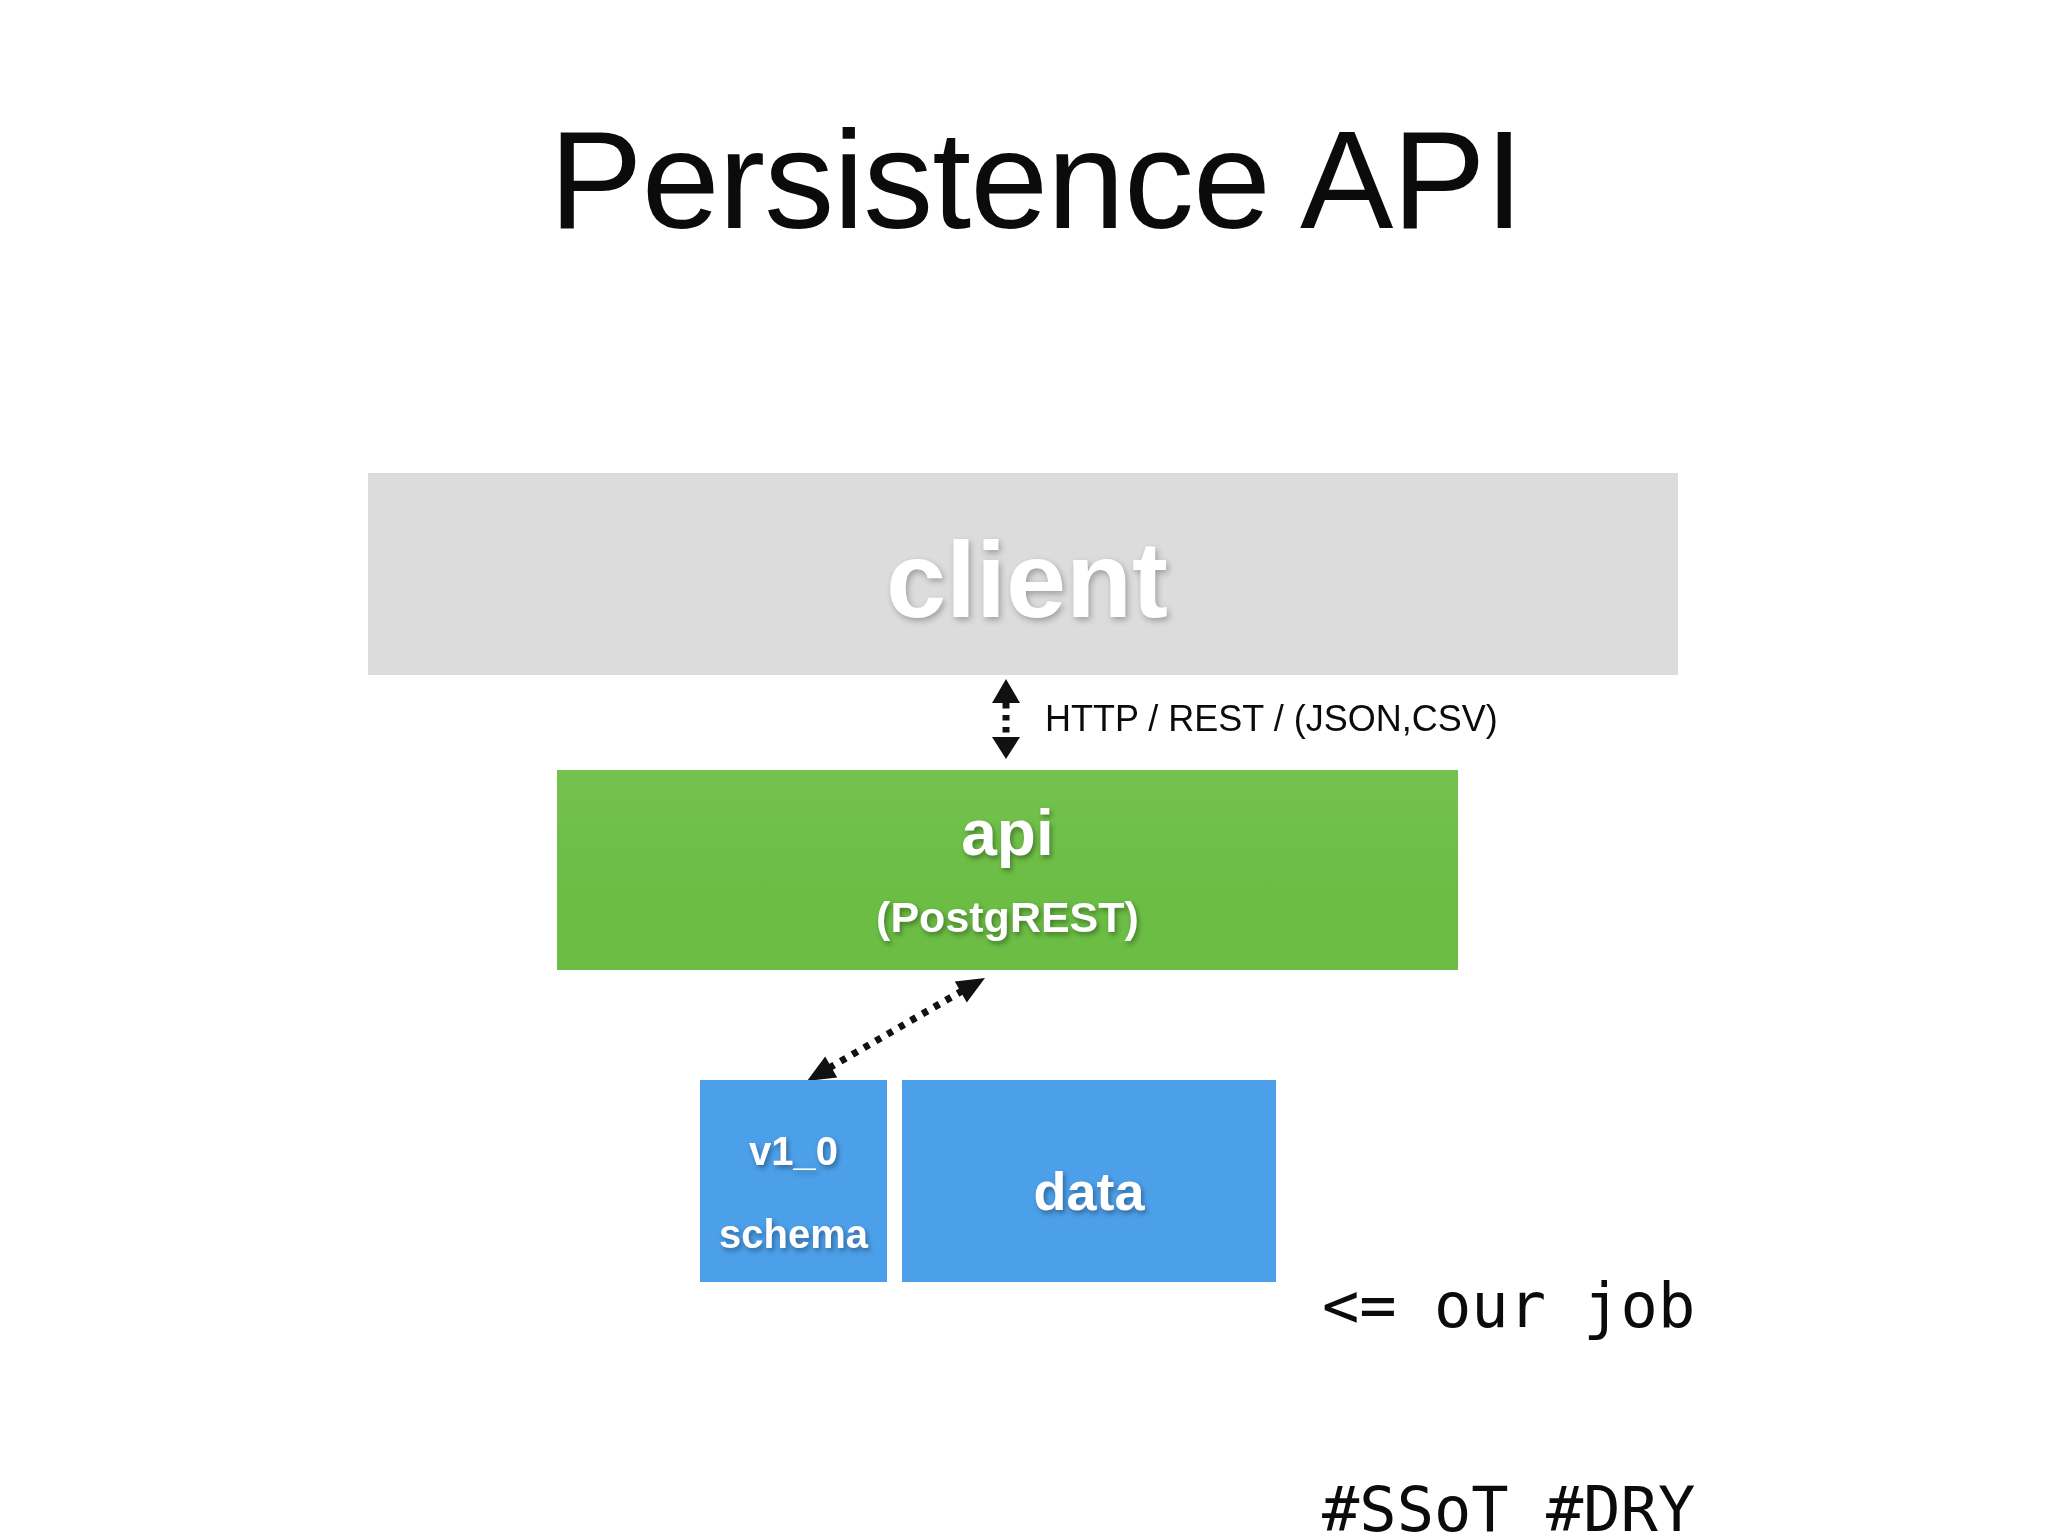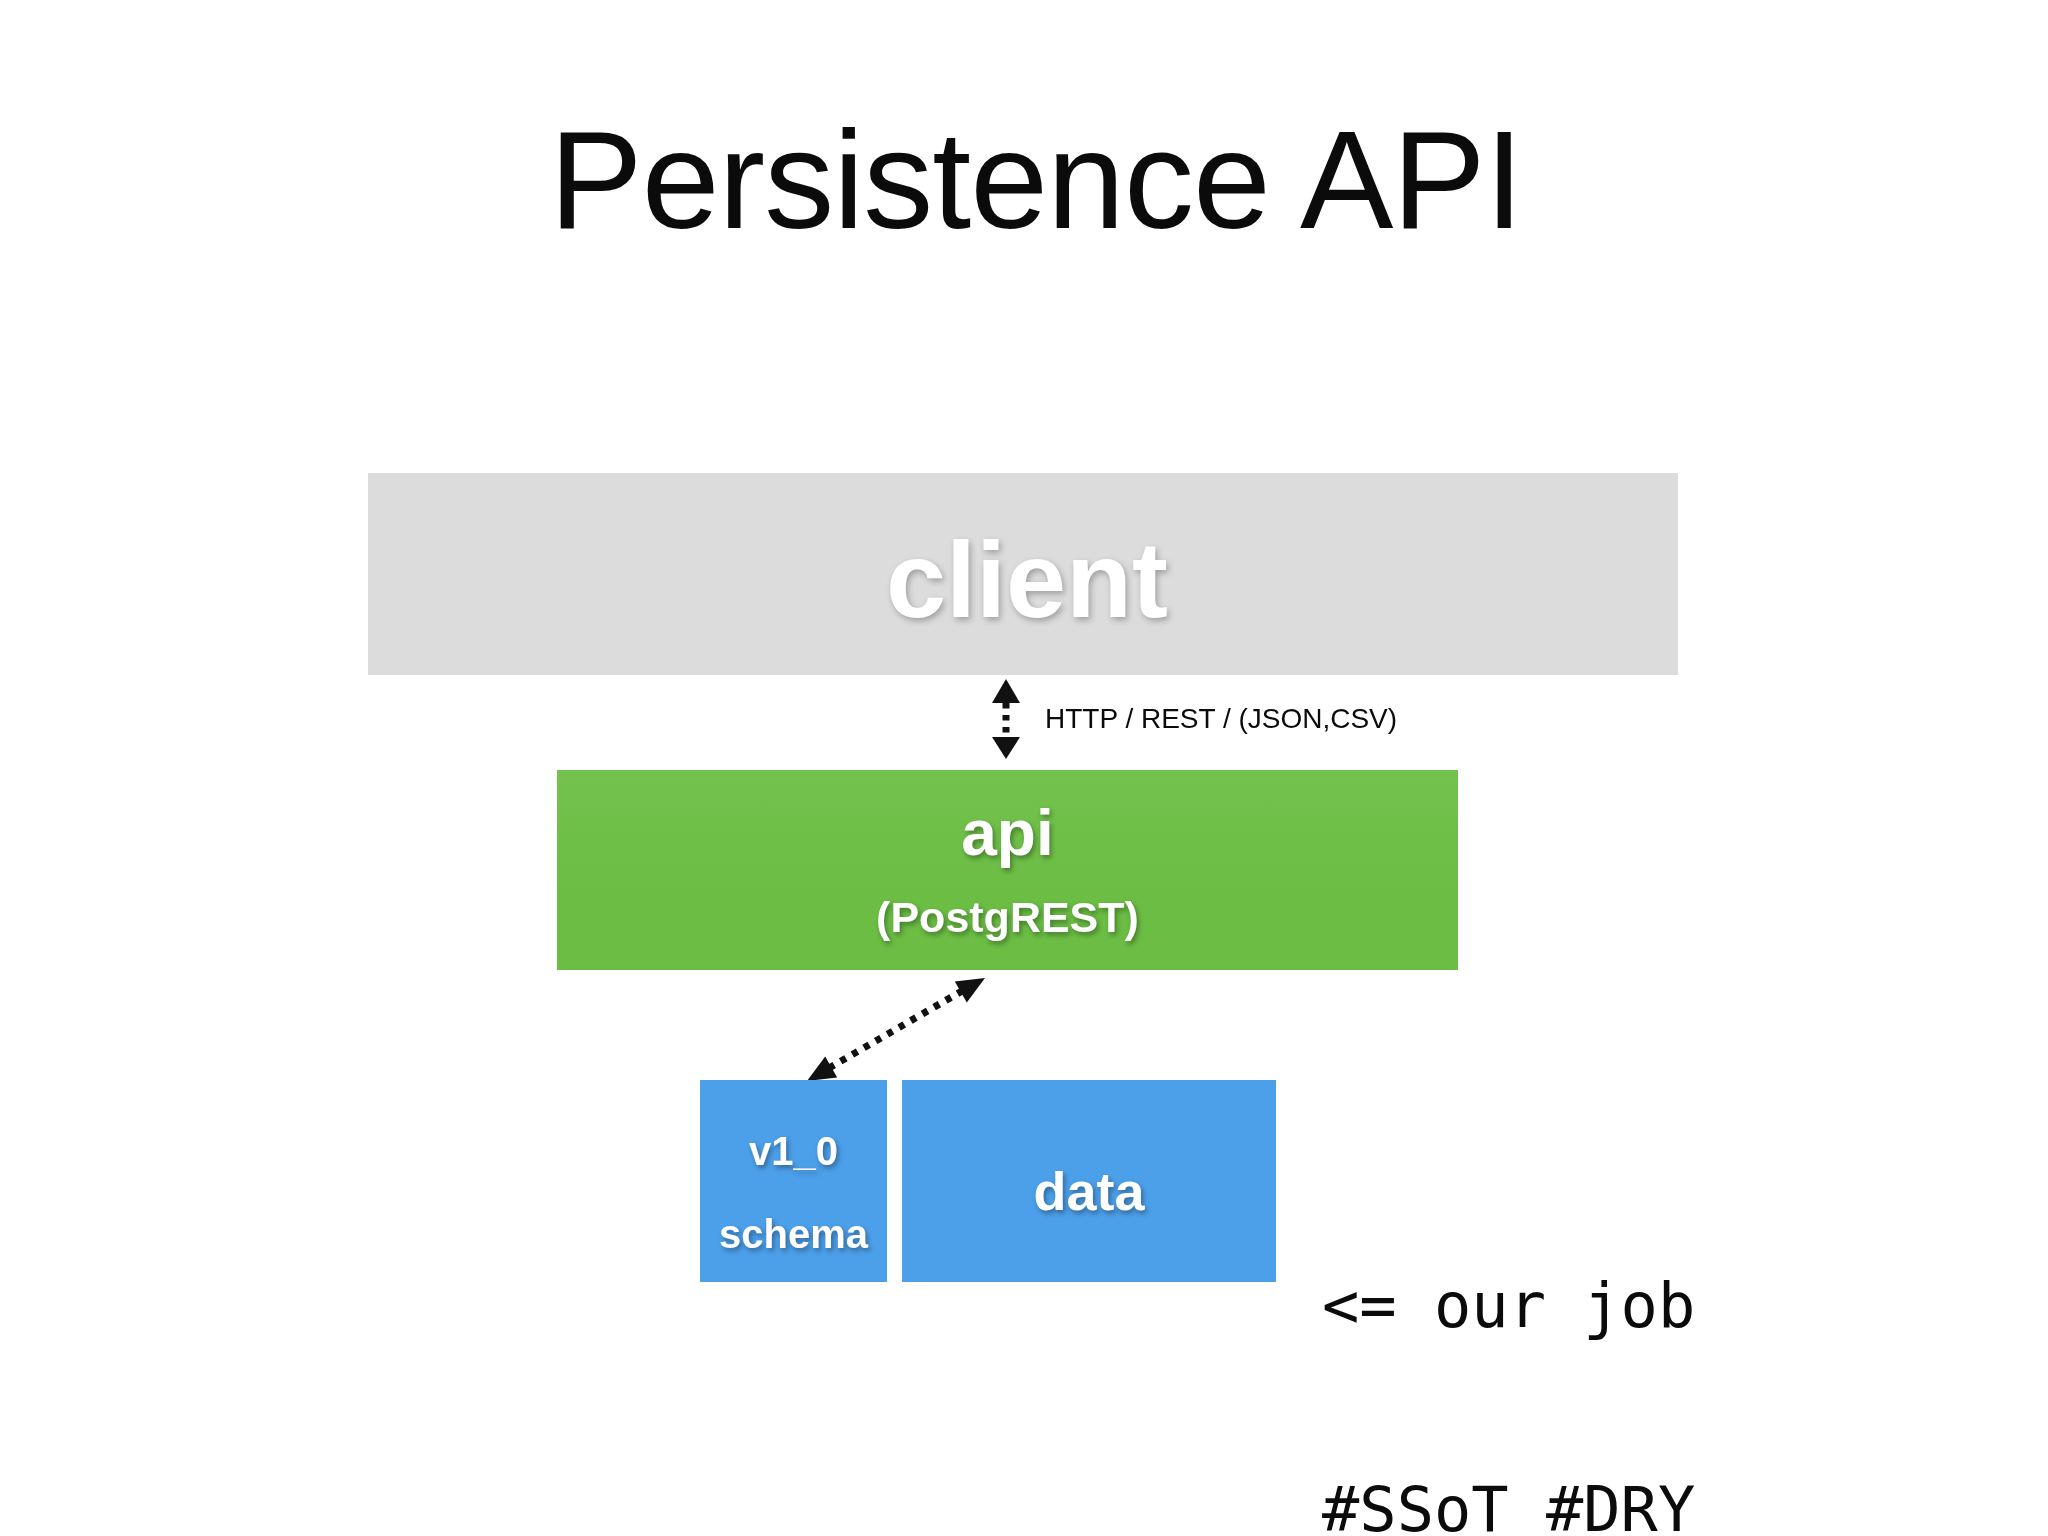--- a/index.html
+++ b/index.html
@@ -58,21 +58,21 @@
     left:902px;top:1080px;width:374px;height:202px;
     background:var(--blue,#4c9fe9);
   }
   .data-box .line1{font-size:54px;line-height:64px;}
   .data-box .line2{font-size:48px;line-height:62px;}
   .data-box .label-stack{transform:translateY(10px);}
   .label-stack{display:flex;flex-direction:column;align-items:center;}
   .http-label{
     position:absolute;
     left:1045px;top:700px;
-    font-size:28px;line-height:38px;
+    font-size:36px;line-height:38px;
     color:var(--ink,#0b0b0b);
     white-space:nowrap;
   }
   .note{
     position:absolute;
     left:1322px;top:1136px;
     font-family:"DejaVu Sans Mono","Liberation Mono",monospace;
     font-size:62px;line-height:68px;
     color:var(--ink,#0b0b0b);
     white-space:pre;

